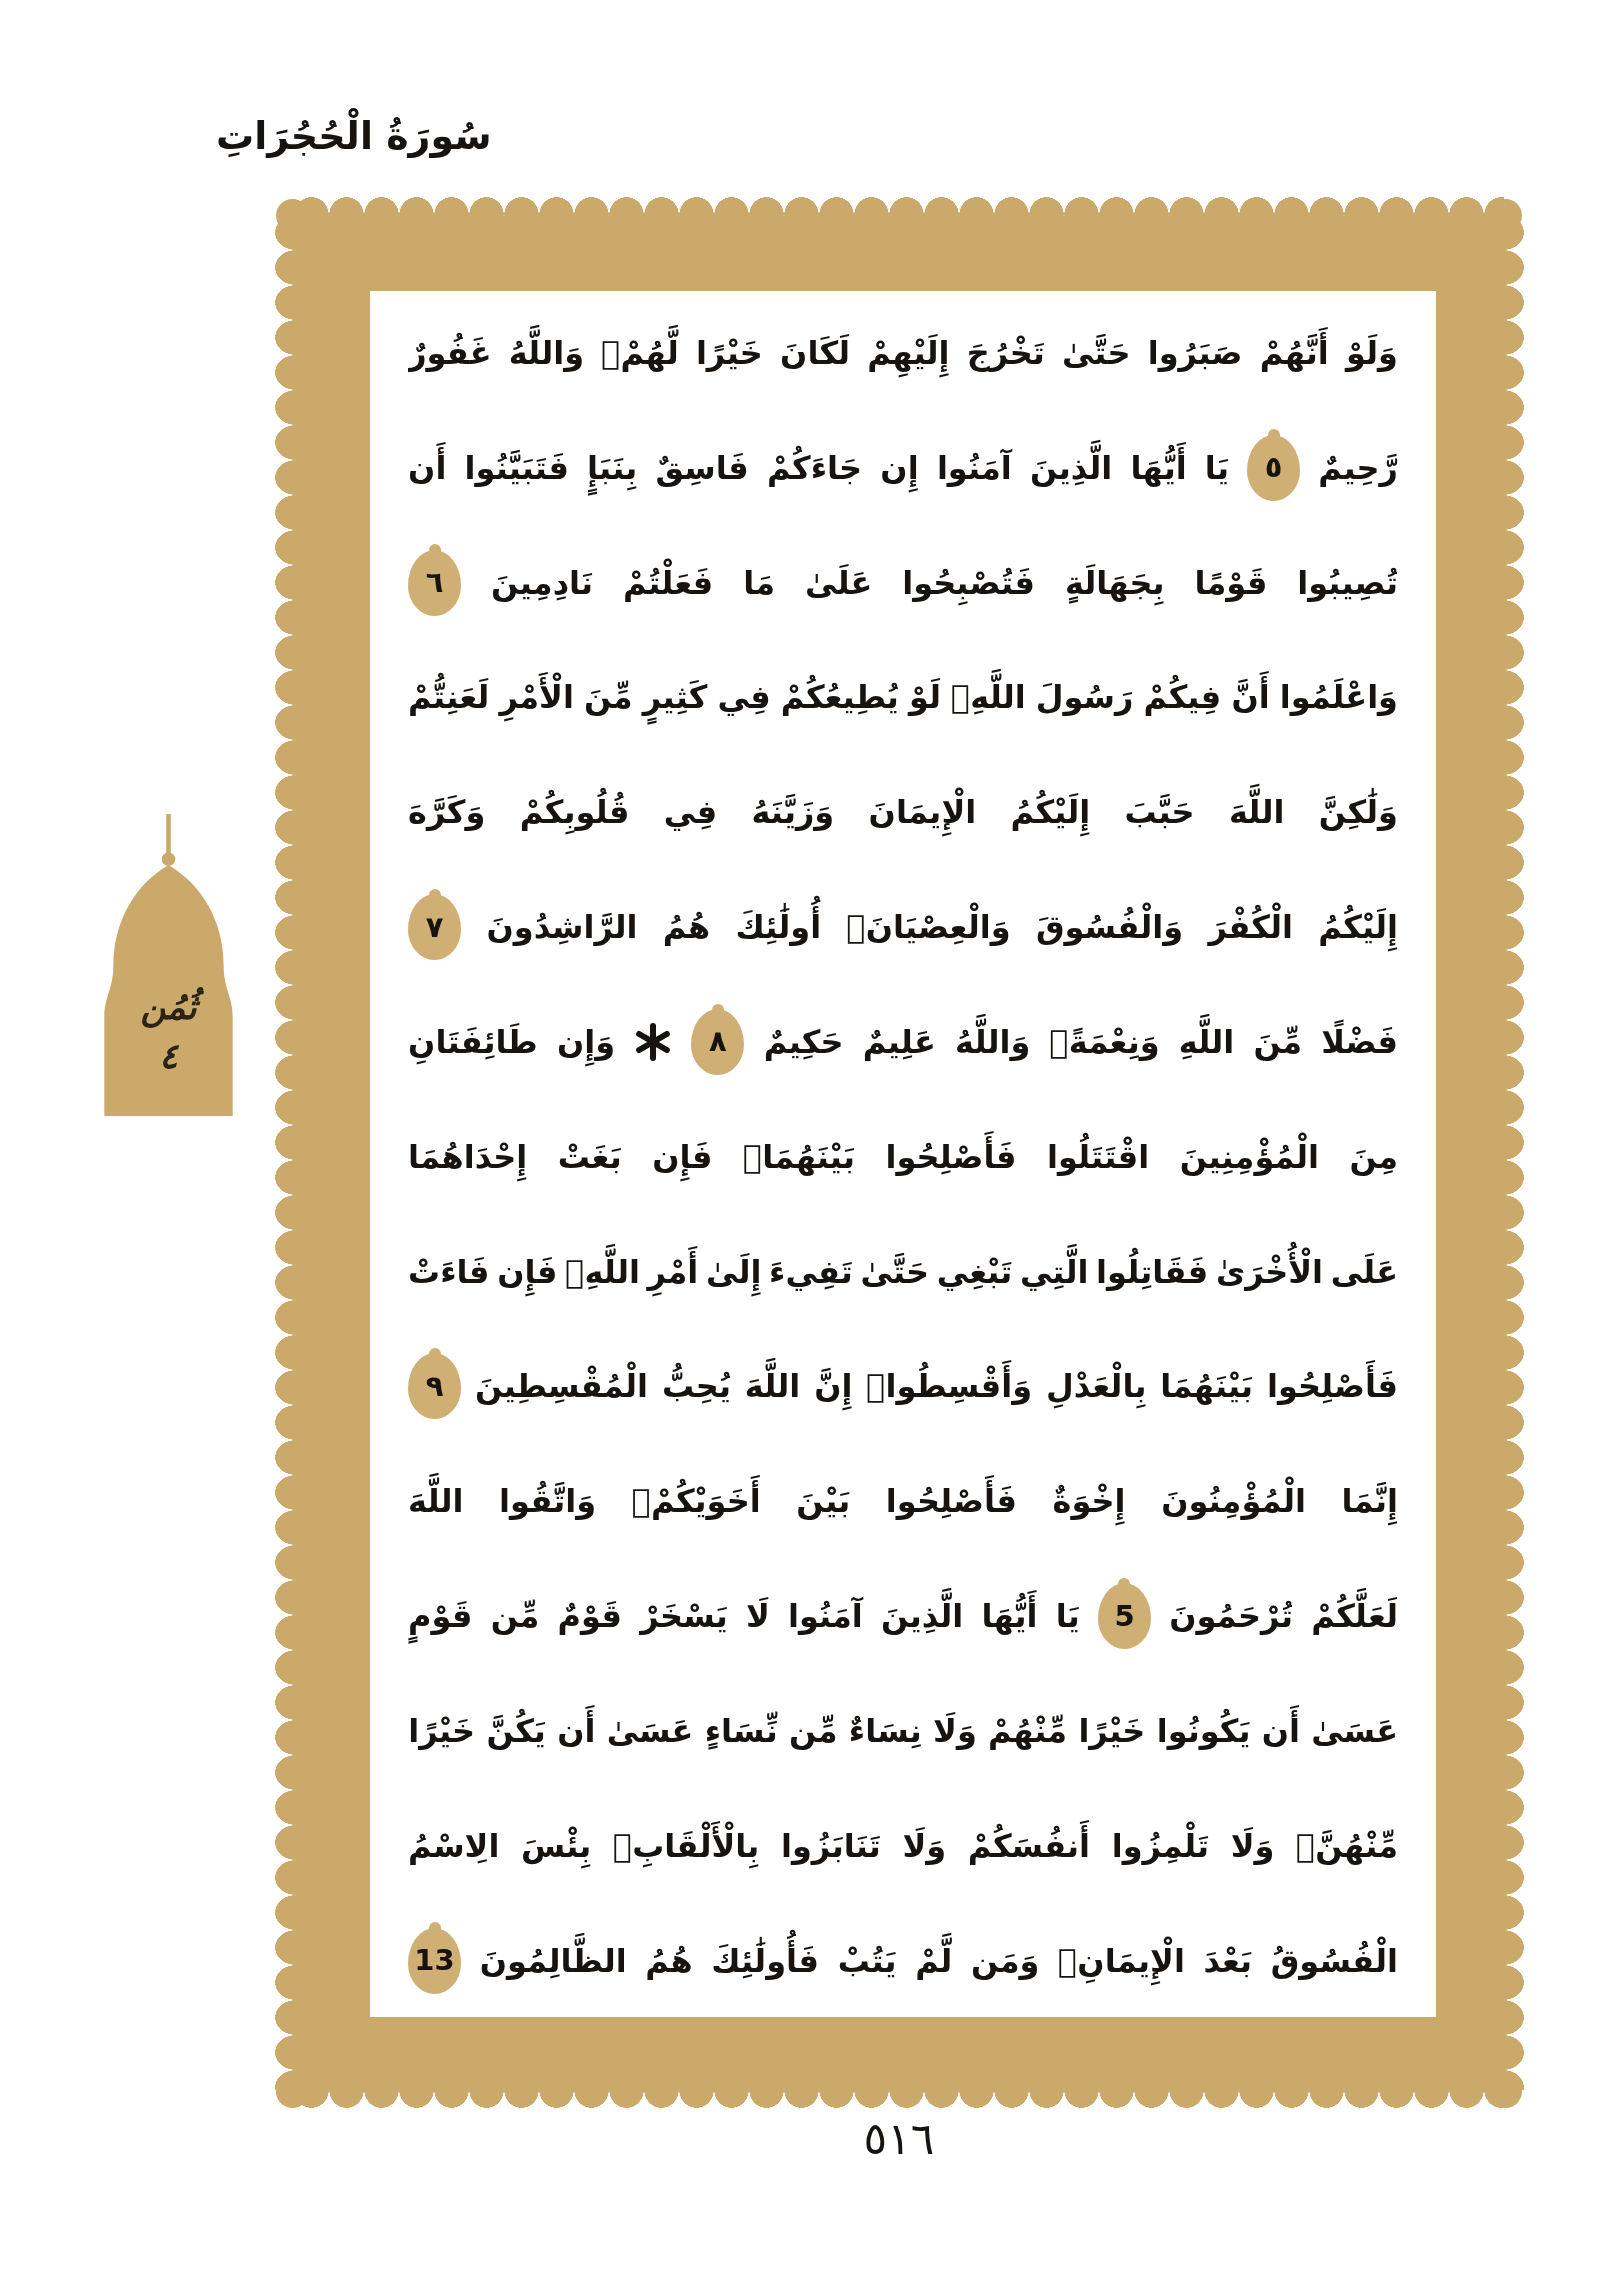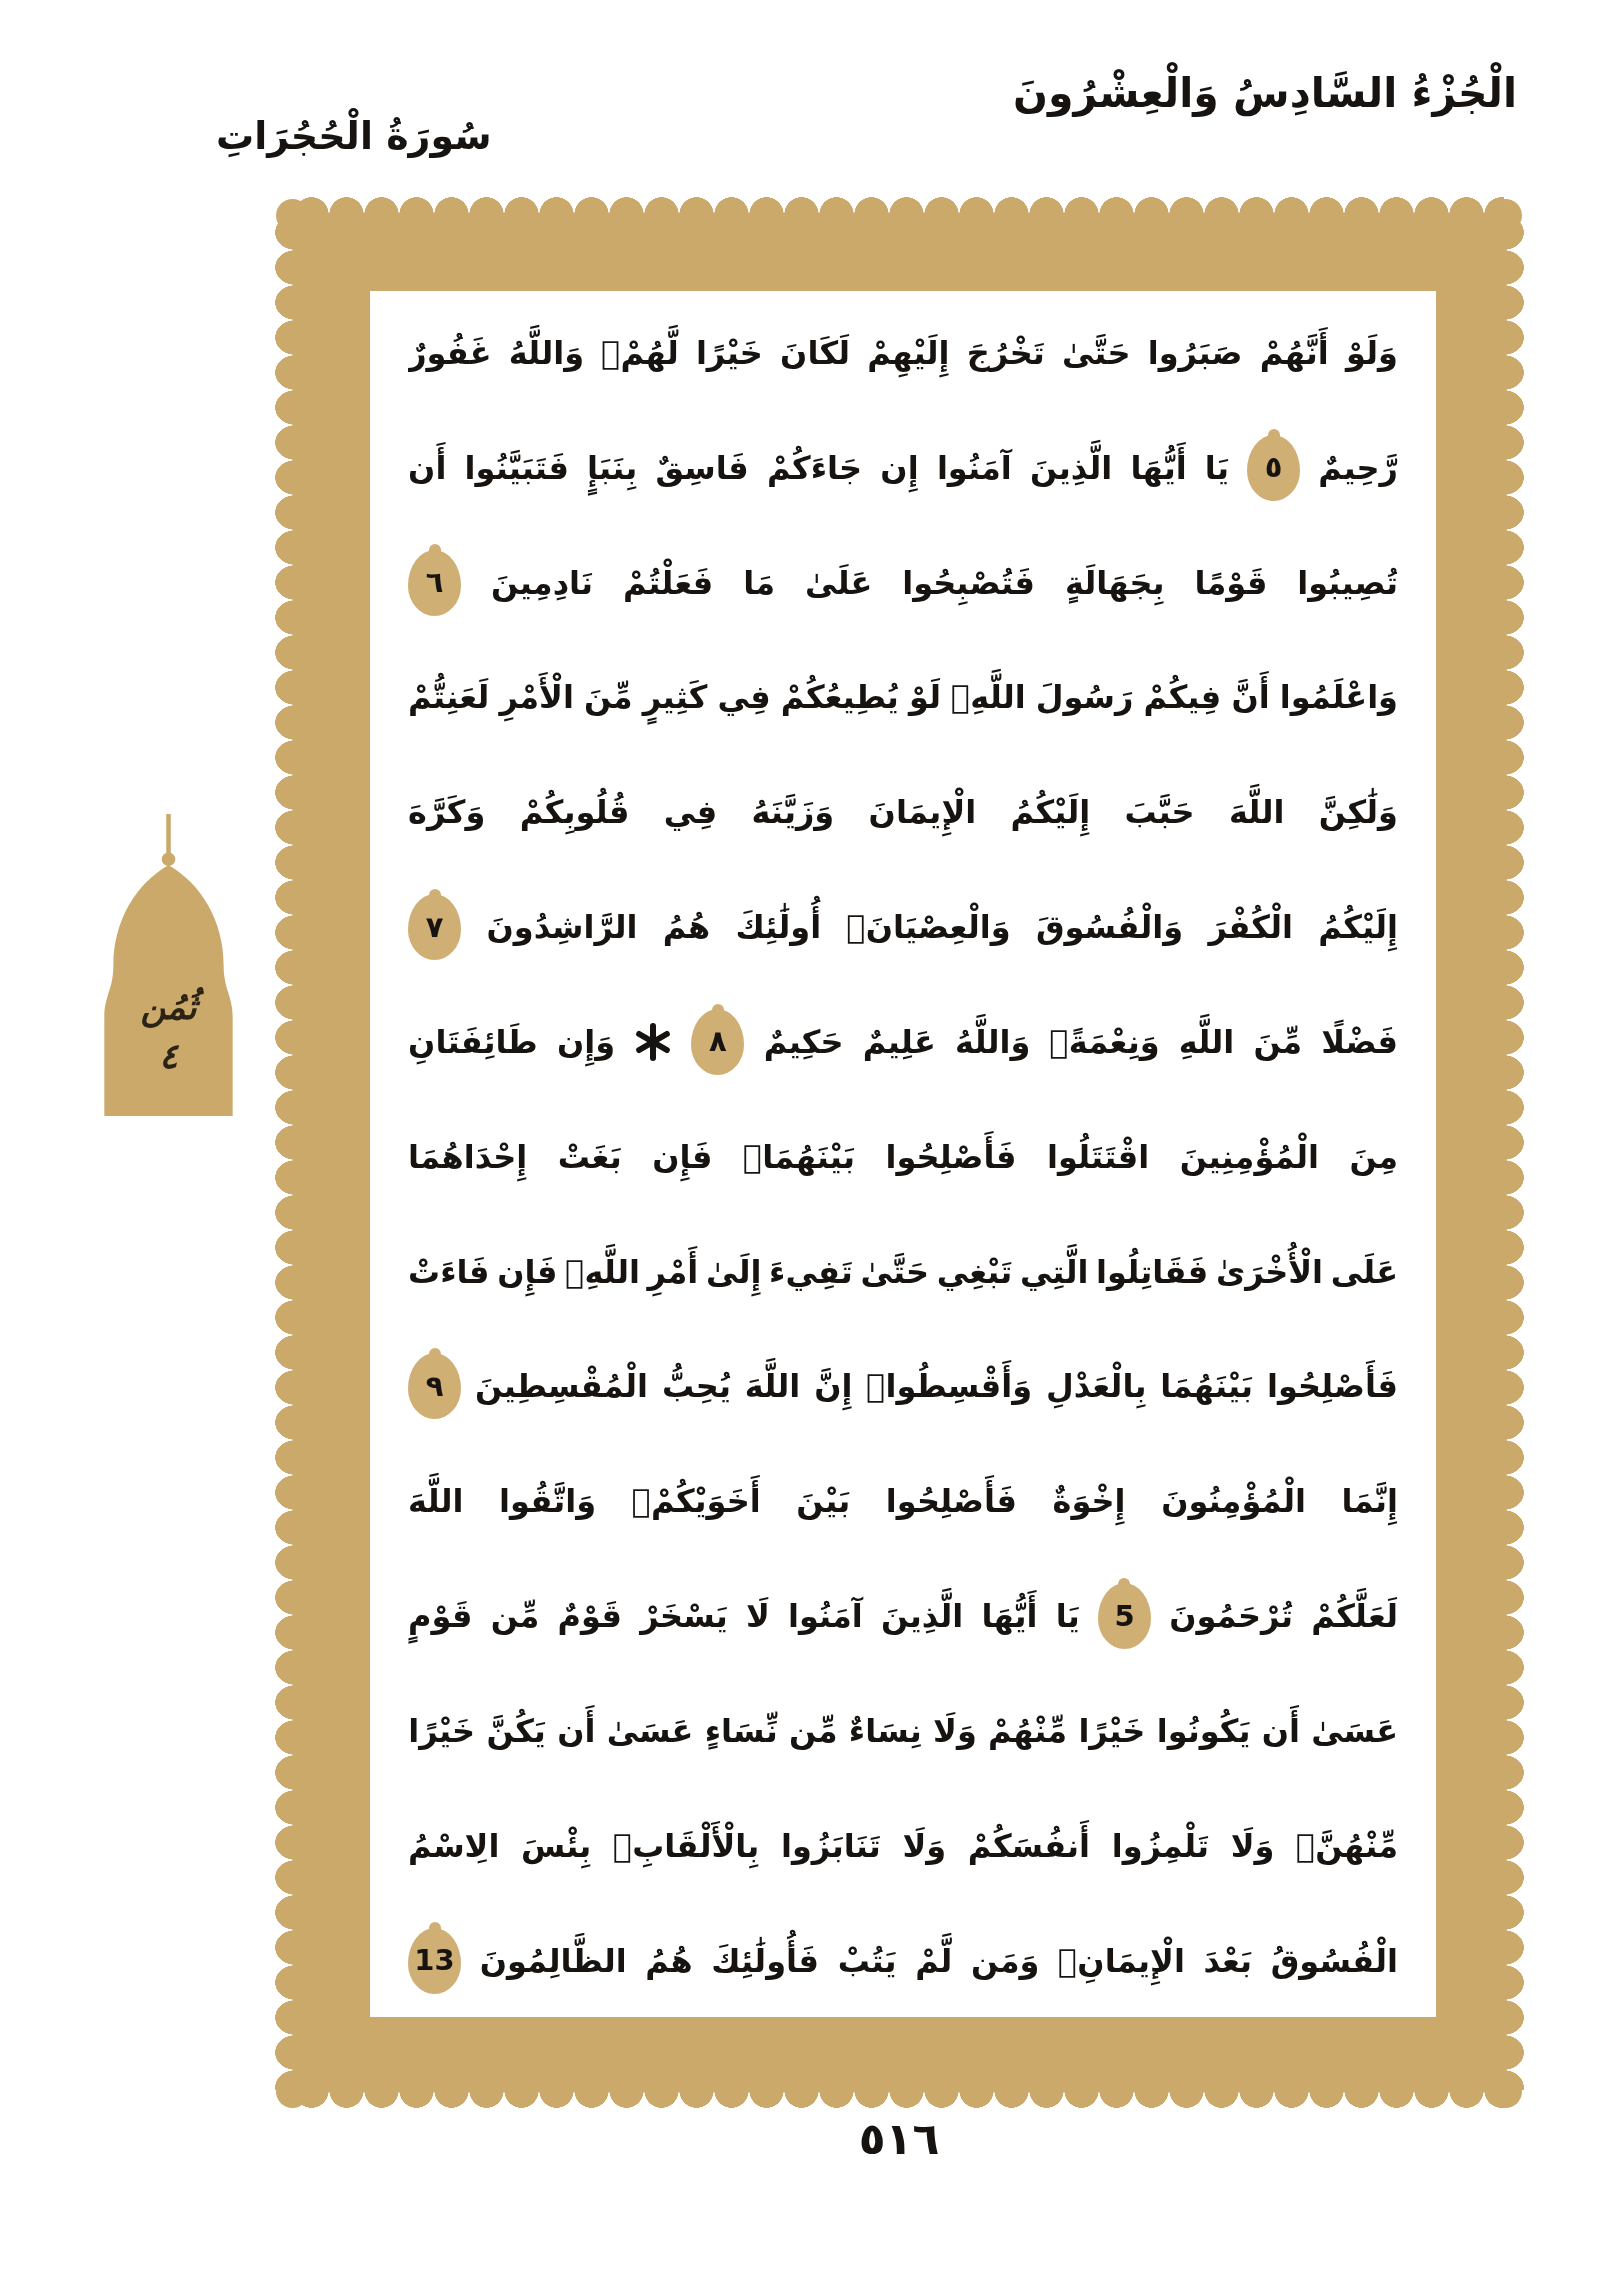--- a/index.html
+++ b/index.html
@@ -55,28 +55,27 @@
   .rub::before{transform:rotate(60deg);}
   .rub::after{transform:rotate(-60deg);}
 
   
   .hizb-marker{position:absolute;left:89px;top:814px;width:159px;height:302px;font-style:italic;}
   .hizb-marker svg{display:block;width:100%;height:100%;}
   .hizb-marker text{font-family:"DejaVu Sans",sans-serif;font-weight:bold;fill:#2b2416;}
 
   
   .page-number{position:absolute;left:294px;top:2113px;width:1210px;text-align:center;
-    font-size:44px;font-weight:bold;color:var(--ink);}
+    font-size:44px;font-weight:normal;color:var(--ink);}
 </style>
 </head>
 <body>
 
 <div class="page">
 
-  <div class="juz-head">الْجُزْءُ السَّادِسُ وَالْعِشْرُونَ</div>
   <div class="surah-head">سُورَةُ الْحُجُرَاتِ</div>
 
   <div class="frame-band"></div>
   <div class="fringe fringe-top"></div>
   <div class="fringe fringe-bottom"></div>
   <div class="fringe fringe-left"></div>
   <div class="fringe fringe-right"></div>
   <div class="corner" style="left:276px;top:199px;"></div>
   <div class="corner" style="left:1489px;top:199px;"></div>
   <div class="corner" style="left:276px;top:2075px;"></div>

